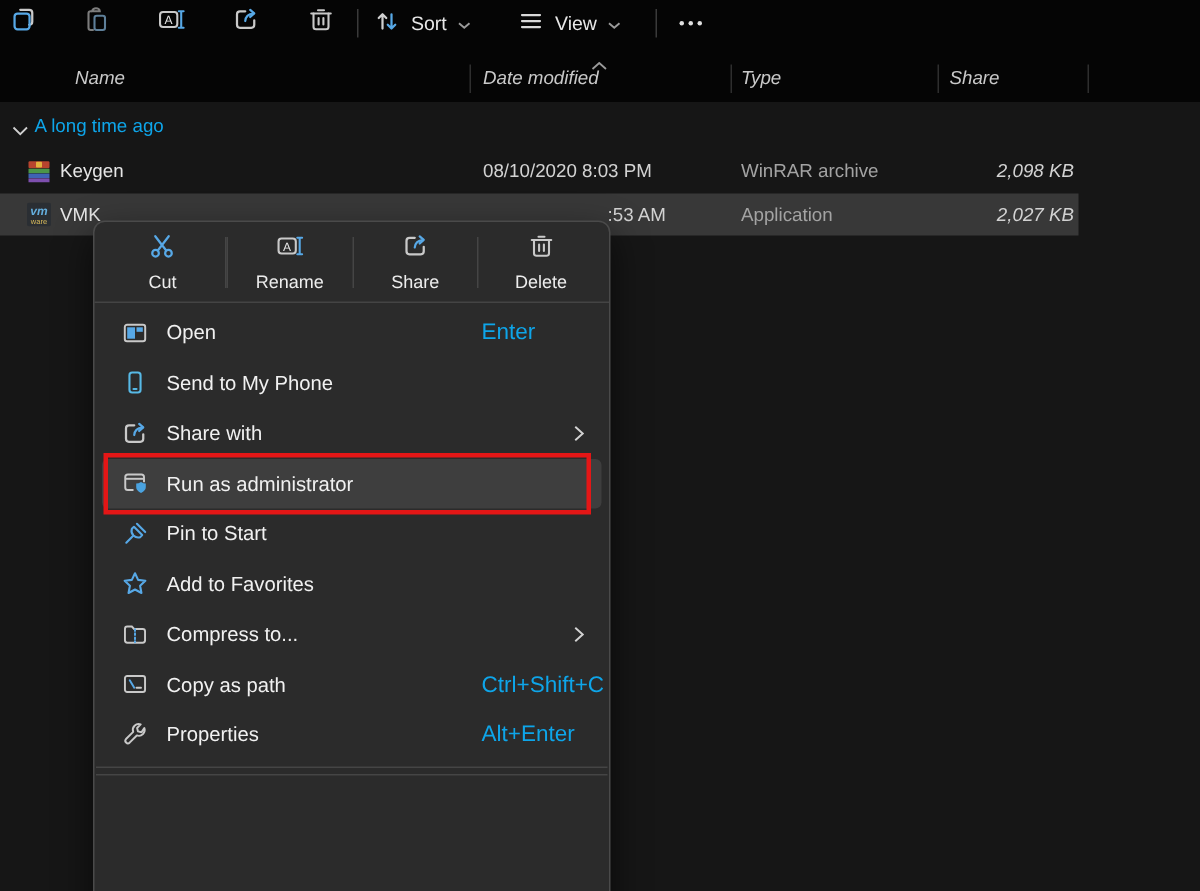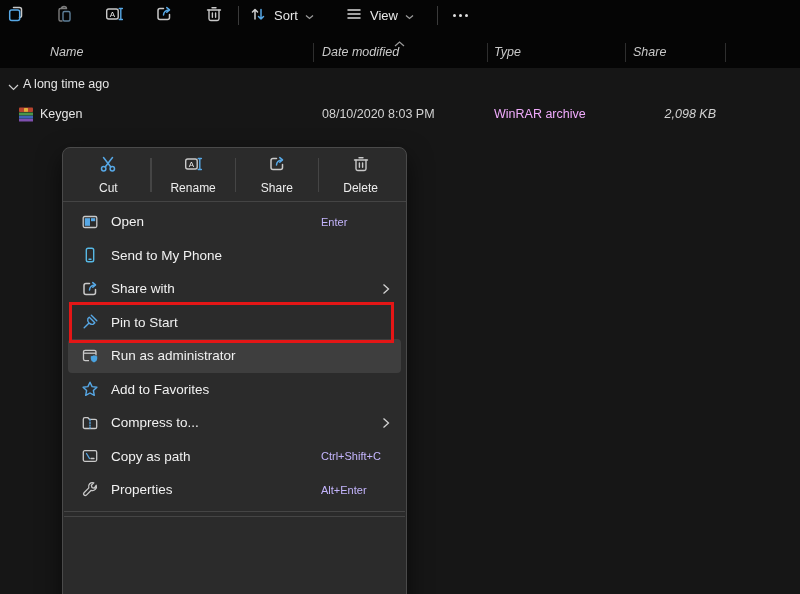--- a/index.html
+++ b/index.html
@@ -15,49 +15,49 @@
   .tb-group { position:absolute; top:2px; height:27px; display:flex; align-items:center; gap:7px; color:#e8e8e8; font-size:13px; }
   .dots { display:flex; gap:3px; }
   .dots i { width:3px; height:3px; border-radius:50%; background:#e0e0e0; }
 
   .header-row { position:absolute; left:0; top:36px; width:800px; height:30px; font-size:12.5px; color:#c9c9c9;font-style:italic; }
   .col-label { position:absolute; top:9px; }
   .col-sep { position:absolute; top:7px; width:1px; height:19px; background:#2e2e2e; }
   .sort-caret { position:absolute; left:394px; top:0px; }
 
   
-  .group-header { position:absolute; left:0; top:74px; width:652px; height:22px; color:#e5e5e5; font-size:12.5px; }
+  .group-header { position:absolute; left:0; top:74px; width:652px; height:22px; color:#0ea5e9; font-size:12.5px; }
   .group-header .chev { position:absolute; left:8px; top:6px; }
   .group-header .glabel { position:absolute; left:23px; top:3px; }
 
   .file-row { position:absolute; left:0; width:719px; height:28px; font-size:12.5px; color:#e6e6e6; }
   .file-row.selected { background:#383838; }
   .row-keygen { top:100px; }
   .row-vmk { top:129px; }
   .cell-icon { position:absolute; left:18px; top:6px; width:16px; height:16px; }
   .cell-name { position:absolute; left:40px; top:7px; }
   .cell-date { position:absolute; left:322px; top:7px; color:#d2d2d2; }
   .cell-date.partial { left:405px; }
-  .cell-type { position:absolute; left:494px; top:7px; color:#f0abfc; }
+  .cell-type { position:absolute; left:494px; top:7px; color:#a3a3a3; }
   .cell-size { position:absolute; left:600px; top:7px; width:116px; text-align:right; color:#d2d2d2;font-style:italic; }
 
   
   .context-menu { position:absolute; left:62px; top:147px; width:345px; height:460px;
                   background:#2b2b2b; border:1px solid #4a4a4a; border-radius:8px;
                   box-shadow:0 10px 24px rgba(0,0,0,.6); z-index:5; }
   .qa-row { display:flex; align-items:center; height:54px; border-bottom:1px solid #444; padding:0 4px; }
   .qa-btn { flex:1; display:flex; flex-direction:column; align-items:center; justify-content:center; gap:4px;
             color:#ededed; font-size:12px; height:48px; border-radius:4px; }
   .qa-sep { width:1px; height:34px; background:#454545; }
   .menu-items { padding-top:3px; }
   .menu-item { position:relative; display:flex; align-items:center; height:33.5px;
                padding:0 10px 0 17px; color:#f1f1f1; font-size:13.5px; }
   .menu-item.hovered { background:#3e3e3e; border-radius:4px; margin:0 5px; padding-left:12px; }
   .mi-icon { width:20px; height:20px; flex:none; margin-right:11px; display:flex; align-items:center; justify-content:center; }
-  .mi-shortcut { position:absolute; left:258px; color:#c4b5fd; font-size:11px; }
+  .mi-shortcut { position:absolute; left:258px; color:#0ea5e9; font-size:15px; }
   .mi-chevron { margin-left:auto; margin-right:6px; display:flex; }
   .menu-sep { height:1px; background:#454545; margin:4px 1px; }
 
   .red-box { position:absolute; left:69px; top:302px; width:325px; height:41px;
              border:3px solid #e41616; z-index:9; pointer-events:none; }
 </style>
 </head>
 <body>
 
 <div id="root">
@@ -190,20 +190,33 @@
         <rect x="1" y="9.7" width="14" height="3" fill="#3f63b4"></rect>
         <rect x="1" y="12.9" width="14" height="2.6" fill="#7e4fae"></rect>
       </svg>
     </span>
     <span class="cell-name">Keygen</span>
     <span class="cell-date">08/10/2020 8:03 PM</span>
     <span class="cell-type">WinRAR archive</span>
     <span class="cell-size">2,098 KB</span>
   </div>
 
+  <div class="file-row row-vmk selected">
+    <span class="cell-icon">
+      <svg width="16" height="16" viewBox="0 0 16 16">
+        <rect width="16" height="16" rx="1.5" fill="#2a2e33"></rect>
+        <text x="8" y="8.5" font-size="8" font-weight="bold" font-style="italic" fill="#64aede" text-anchor="middle" font-family="Liberation Sans, sans-serif">vm</text>
+        <text x="8" y="14" font-size="5" fill="#d8b95a" text-anchor="middle" font-family="Liberation Sans, sans-serif">ware</text>
+      </svg>
+    </span>
+    <span class="cell-name">VMK</span>
+    <span class="cell-date partial">:53 AM</span>
+    <span class="cell-type">Application</span>
+    <span class="cell-size">2,027 KB</span>
+  </div>
 
   <div class="context-menu">
 
     <div class="qa-row">
       <div class="qa-btn">
         <span>
           <svg width="20" height="20" viewBox="0 0 20 20" fill="none" stroke="#57a8e6" stroke-width="1.5" stroke-linecap="round">
             <circle cx="5.7" cy="14.8" r="2.2"></circle>
               <circle cx="14.3" cy="14.8" r="2.2"></circle>
             <path d="M7.2 13 L14.5 3.5 M12.8 13 L5.5 3.5"></path>
@@ -279,40 +292,40 @@
           </svg>
         </span>
         <span>Share with</span>
         <span class="mi-chevron">
           <svg width="8" height="12" viewBox="0 0 8 12" fill="none" stroke="#d2d2d2" stroke-width="1.3">
               <path d="M1.5 1.5 L6.5 6 L1.5 10.5"></path>
             </svg>
         </span>
       </div>
 
+      <div class="menu-item hovered">
+        <span class="mi-icon">
+          <svg width="20" height="20" viewBox="0 0 20 20" fill="none" stroke-width="1.3">
+            <path d="M16 9.5 V6 q0-1.7-1.7-1.7 H5.2 q-1.7 0-1.7 1.7 v7 q0 1.7 1.7 1.7 H9" stroke="#c9c9c9"></path>
+            <path d="M3.5 7.2 H16" stroke="#c9c9c9"></path>
+            <path d="M14 9.3 q1.6 1 3.2 1 v2.6 q0 2.3-3.2 3.7 q-3.2-1.4-3.2-3.7 v-2.6 q1.6 0 3.2-1z" fill="#4aa3e0"></path>
+          </svg>
+        </span>
+        <span>Run as administrator</span>
+      </div>
+
       <div class="menu-item">
         <span class="mi-icon">
           <svg width="20" height="20" viewBox="0 0 20 20" fill="none" stroke="#57a8e6" stroke-width="1.4" stroke-linecap="round" stroke-linejoin="round">
             <path d="M11.3 3.2 L16.8 8.7"></path>
             <path d="M9.3 5.2 L14.8 10.7 L13.5 12.1 Q11 12.9 9 11 Q7.1 9 7.9 6.5z"></path>
             <path d="M8.8 11.2 L4.2 15.8"></path>
           </svg>
         </span>
         <span>Pin to Start</span>
-      </div>
-
-      <div class="menu-item hovered">
-        <span class="mi-icon">
-          <svg width="20" height="20" viewBox="0 0 20 20" fill="none" stroke-width="1.3">
-            <path d="M16 9.5 V6 q0-1.7-1.7-1.7 H5.2 q-1.7 0-1.7 1.7 v7 q0 1.7 1.7 1.7 H9" stroke="#c9c9c9"></path>
-            <path d="M3.5 7.2 H16" stroke="#c9c9c9"></path>
-            <path d="M14 9.3 q1.6 1 3.2 1 v2.6 q0 2.3-3.2 3.7 q-3.2-1.4-3.2-3.7 v-2.6 q1.6 0 3.2-1z" fill="#4aa3e0"></path>
-          </svg>
-        </span>
-        <span>Run as administrator</span>
       </div>
 
       <div class="menu-item">
         <span class="mi-icon">
           <svg width="20" height="20" viewBox="0 0 20 20" fill="none" stroke="#57a8e6" stroke-width="1.4" stroke-linejoin="round">
             <path d="M10 3.2 l2.1 4.4 4.8.6 -3.5 3.3 .9 4.8 -4.3-2.3 -4.3 2.3 .9-4.8 -3.5-3.3 4.8-.6z"></path>
           </svg>
         </span>
         <span>Add to Favorites</span>
       </div>

